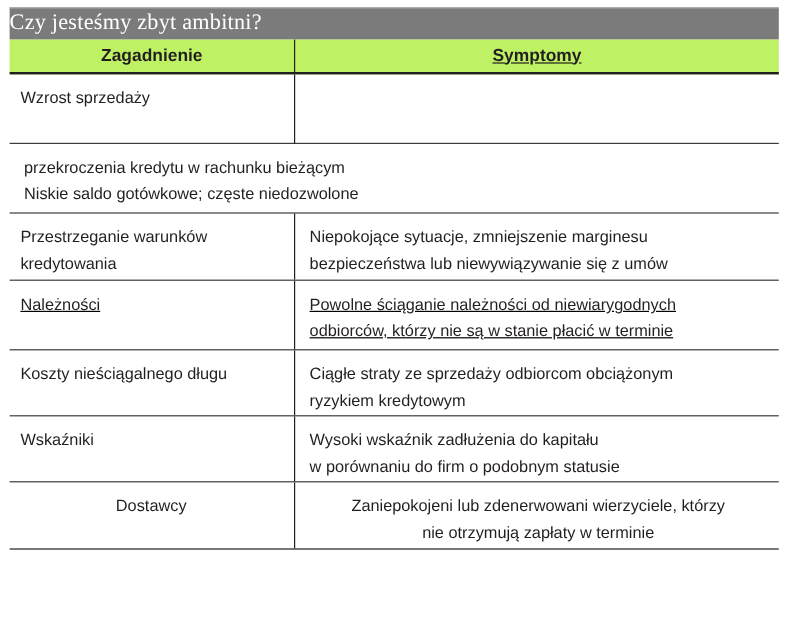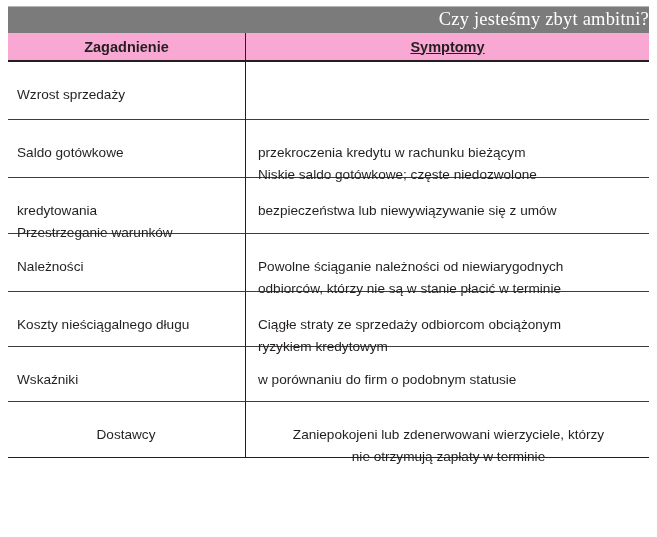--- a/index.html
+++ b/index.html
@@ -27,38 +27,38 @@
     top: 6px;
     width: 641px;
   }
 
   
   .title-bar {
     height: 27px;
     background: #7b7b7b;
     display: flex;
     align-items: center;
-    justify-content: flex-end;
+    justify-content: flex-start;
     border-top: 1px solid #b5b5b5;
     box-sizing: border-box;
   }
   .title-text {
     font-family: "Liberation Serif", serif;
     font-size: 18.5px;
     color: #ffffff;
     letter-spacing: 0.2px;
     line-height: 1;
     padding-bottom: 1px;
   }
 
   
   .head-row {
     display: flex;
     height: 29px;
-    background: #f9a8d4;
+    background: #bef264;
     border-bottom: 2px solid #231f20;
     box-sizing: border-box;
   }
   .head-cell {
     display: flex;
     align-items: center;
     justify-content: center;
     box-sizing: border-box;
     font-weight: bold;
     font-size: 14.5px;
@@ -84,42 +84,42 @@
   }
   .row:last-child {
     border-bottom: none;
     text-align: center;
   }
   .cell {
     box-sizing: border-box;
     font-size: 13.6px;
     color: #231f20;
     line-height: 1.62;
-    padding: 22px 10px 9px 8px;
+    padding: 9px 10px 9px 8px;
   }
   .cell.col1 {
     width: 238px;
     border-right: 1.6px solid #231f20;
     padding-left: 9px;
   }
   .cell.col2 {
     width: 403px;
     padding-left: 12px;
   }
   .cell .line {
     display: block;
     white-space: pre;
   }
 
   
   .row.h58 .cell { min-height: 58px; }
   .row.h58 { height: 58px; }
   .row.h56 { height: 56px; }
   .row.h78 { height: 78px; }
-  .row.h58b { height: 58px; }
+  .row.h58b { height: 58px; text-decoration: underline; }
   .row.h55 { height: 55px; }
 </style>
 </head>
 <body>
 
 <div class="page">
   <div class="table-wrap">
 
     <div class="title-bar">
       <span class="title-text">Czy jesteśmy zbyt ambitni?</span>
@@ -132,35 +132,33 @@
 
     <div class="body-rows">
 
       <div class="row h58">
         <div class="cell col1">
           <span class="line">Wzrost sprzedaży</span>
         </div>
       </div>
 
       <div class="row h58">
-        <div class="cell col1">
-          <span class="line">Saldo gotówkowe</span>
-        </div>
         <div class="cell col2">
           <span class="line">przekroczenia kredytu w rachunku bieżącym</span>
           <span class="line">Niskie saldo gotówkowe; częste niedozwolone</span>
         </div>
       </div>
 
       <div class="row h56">
         <div class="cell col1">
+          <span class="line">Przestrzeganie warunków</span>
           <span class="line">kredytowania</span>
-          <span class="line">Przestrzeganie warunków</span>
-        </div>
-        <div class="cell col2">
+        </div>
+        <div class="cell col2">
+          <span class="line">Niepokojące sytuacje, zmniejszenie marginesu</span>
           <span class="line">bezpieczeństwa lub niewywiązywanie się z umów</span>
         </div>
       </div>
 
 
       <div class="row h58b">
         <div class="cell col1">
           <span class="line">Należności</span>
         </div>
         <div class="cell col2">
@@ -177,20 +175,21 @@
           <span class="line">Ciągłe straty ze sprzedaży odbiorcom obciążonym</span>
           <span class="line">ryzykiem kredytowym</span>
         </div>
       </div>
 
       <div class="row h55">
         <div class="cell col1">
           <span class="line">Wskaźniki</span>
         </div>
         <div class="cell col2">
+          <span class="line">Wysoki wskaźnik zadłużenia do kapitału</span>
           <span class="line">w porównaniu do firm o podobnym statusie</span>
         </div>
       </div>
 
       <div class="row h55">
         <div class="cell col1">
           <span class="line">Dostawcy</span>
         </div>
         <div class="cell col2">
           <span class="line">Zaniepokojeni lub zdenerwowani wierzyciele, którzy</span>

